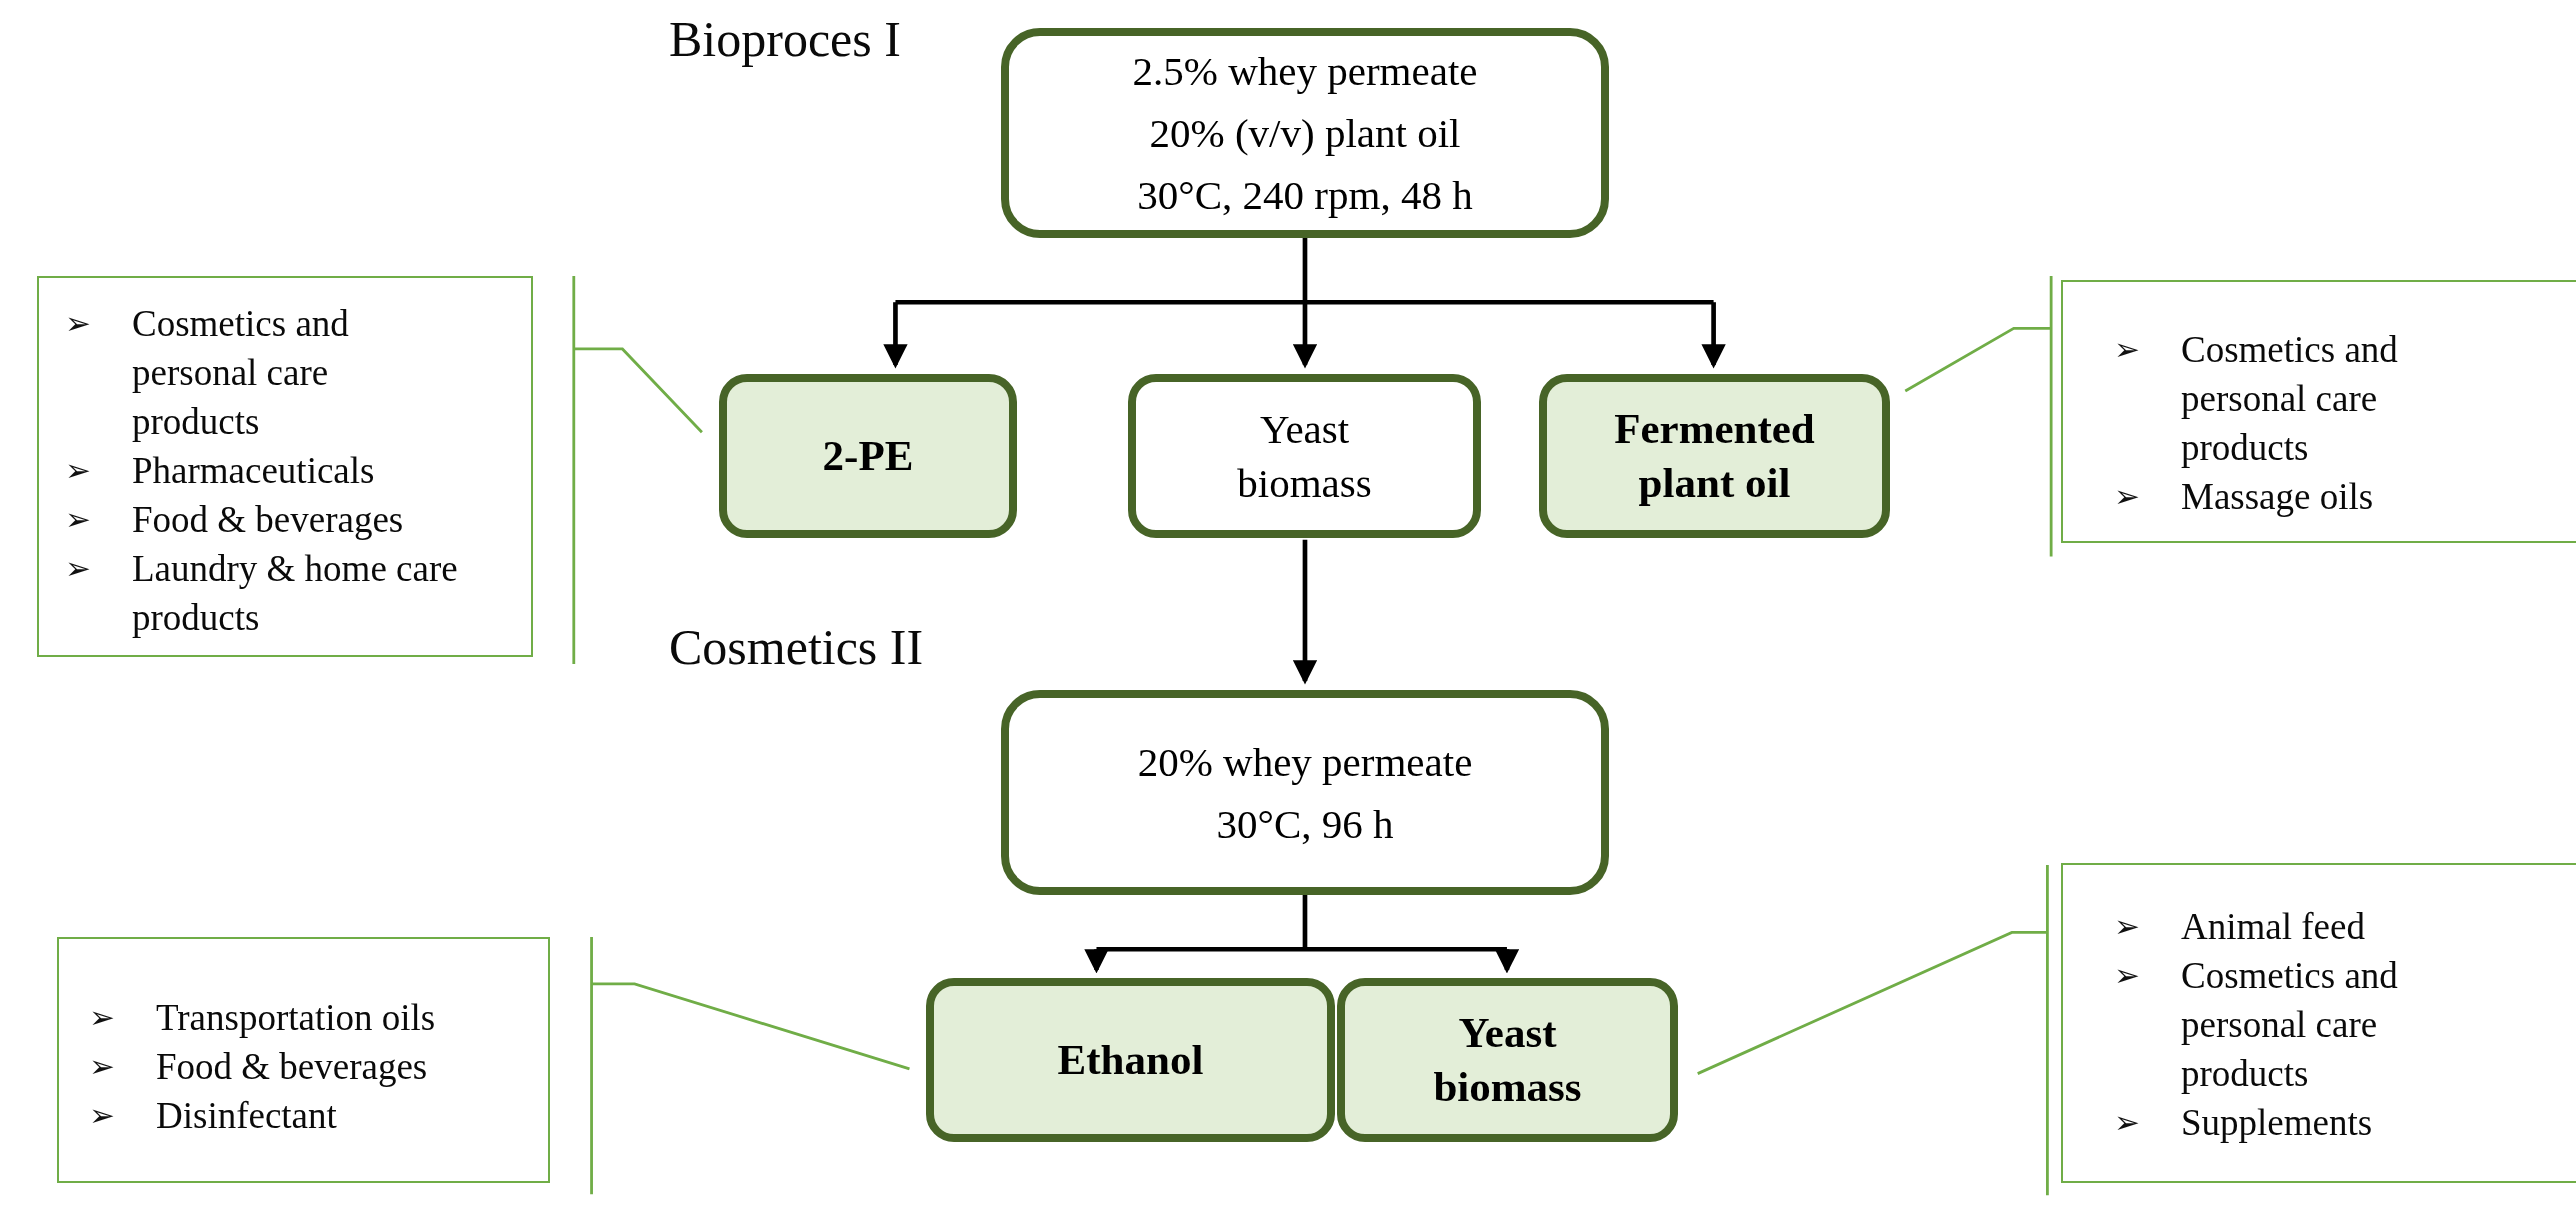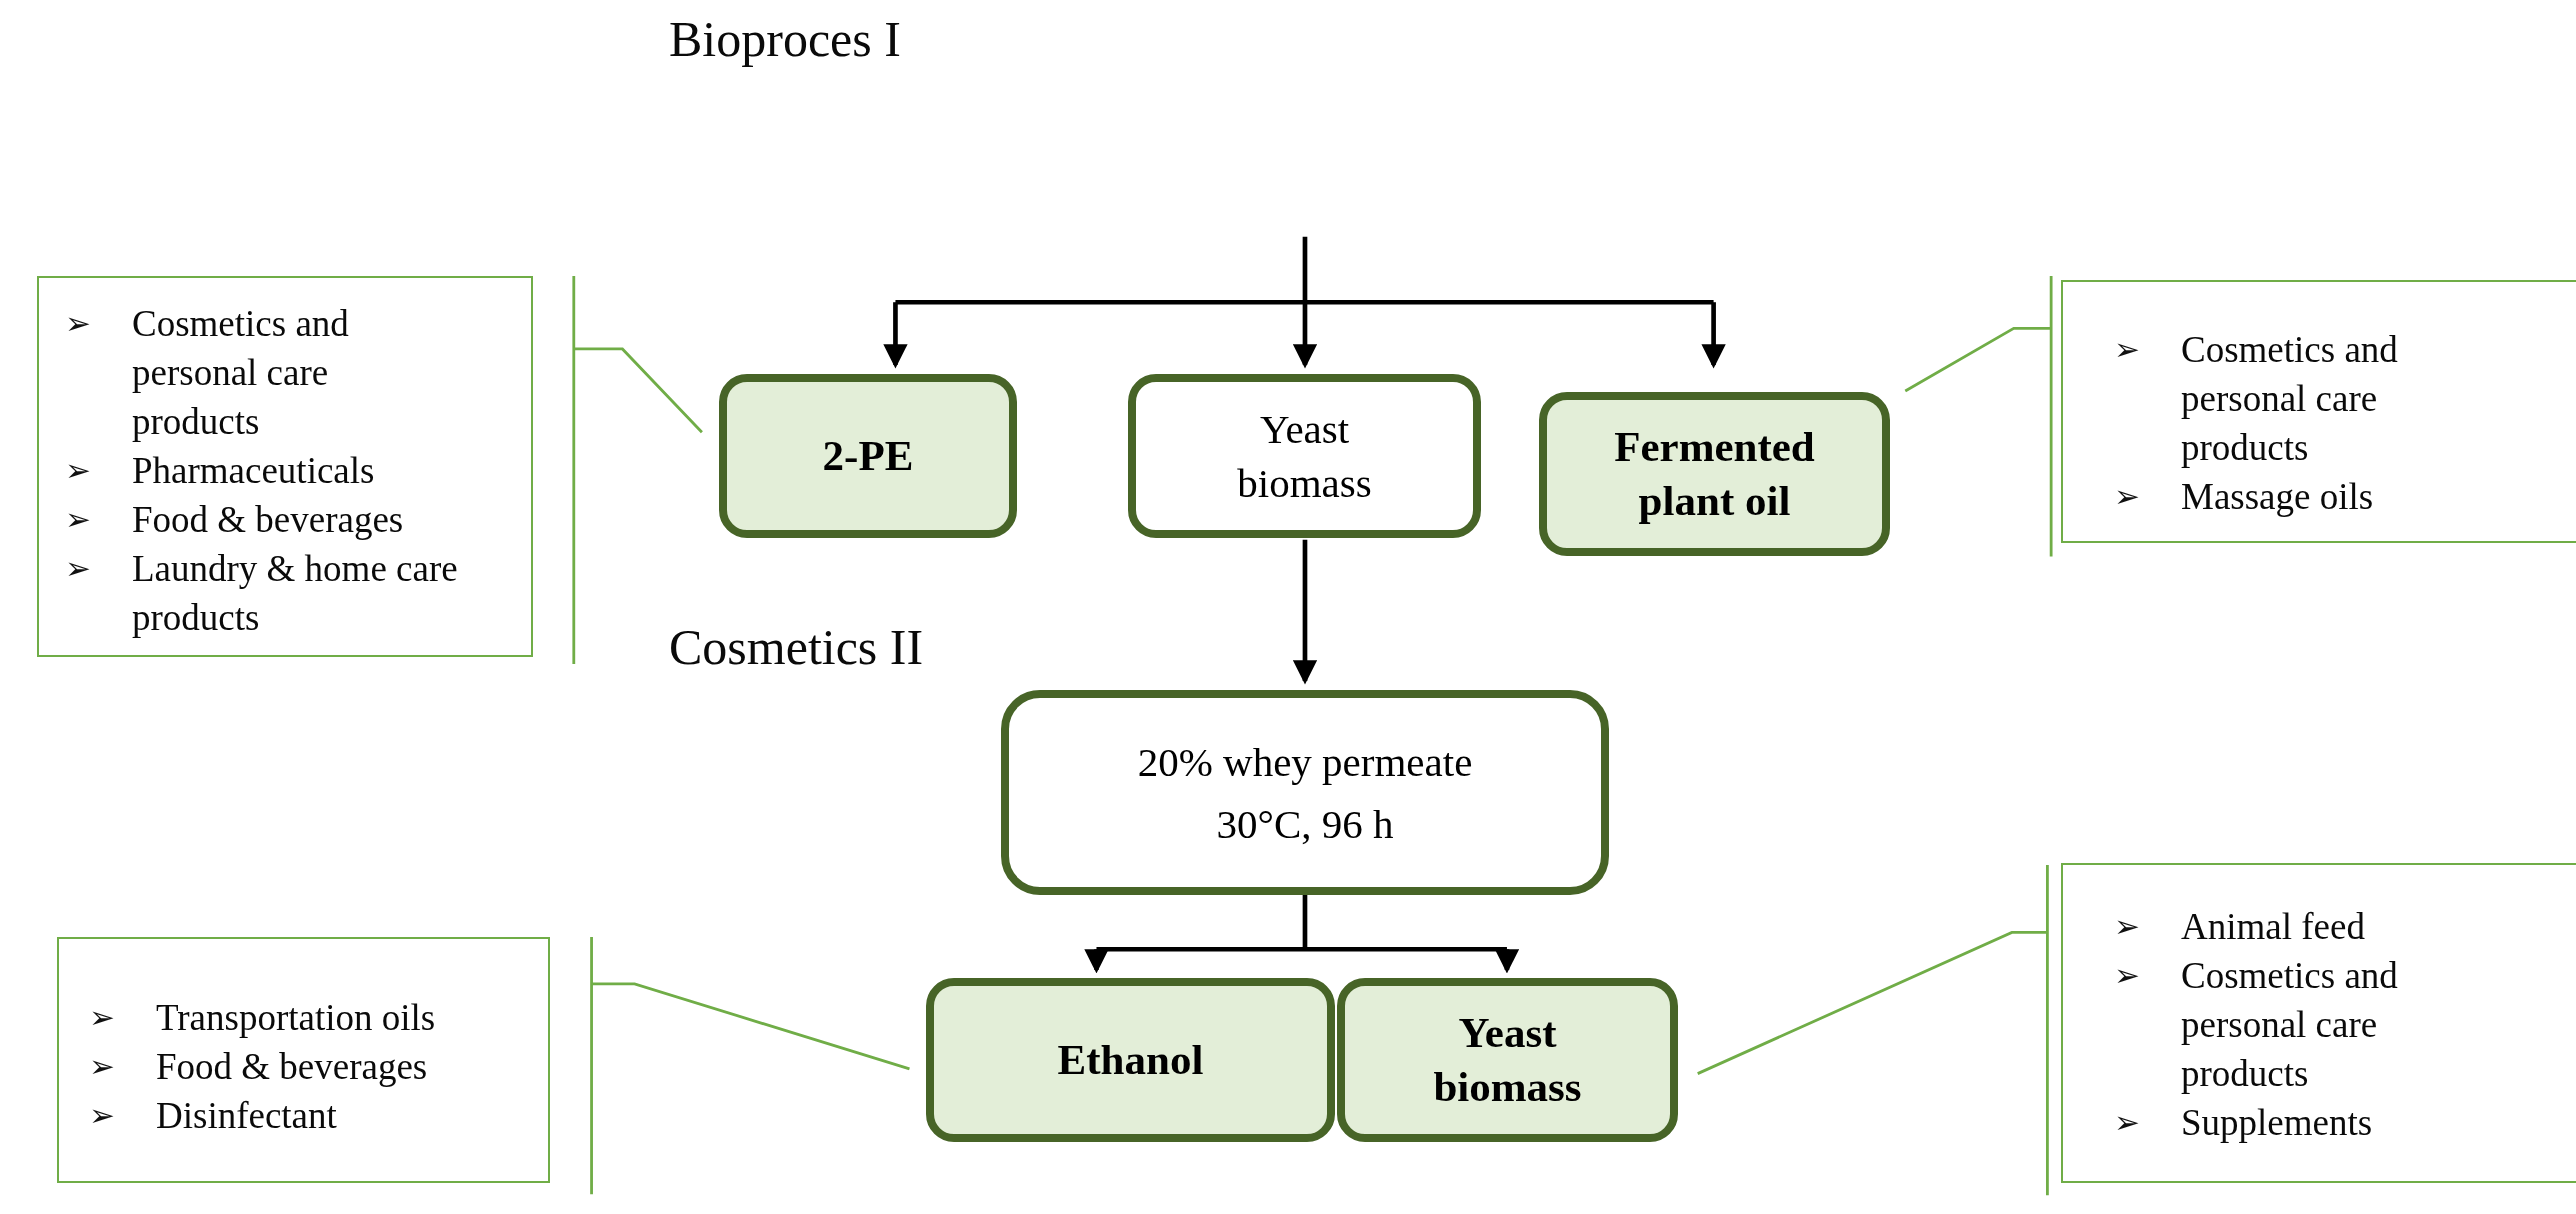--- a/index.html
+++ b/index.html
@@ -26,21 +26,21 @@
   .product-box {
     position:absolute; box-sizing:border-box;
     border:8.4px solid var(--box-border,#476427); border-radius:28px;
     background:var(--box-fill-green,#e3eed8);
     display:flex; align-items:center; justify-content:center; text-align:center;
     font-size:43px; line-height:54px; font-weight:bold; white-space:pre-line;
   }
   .product-box.white { background:#ffffff; font-weight:normal; font-size:41px; }
   .box-2pe     { left:695px;  top:374px;  width:298px; height:164px; }
   .box-yb1     { left:1104px; top:374px;  width:353px; height:164px; }
-  .box-fpo     { left:1515px; top:392px;  width:351px; height:164px; }
+  .box-fpo     { left:1515px; top:374px;  width:351px; height:164px; }
   .box-ethanol { left:902px;  top:978px; width:409px; height:164px; }
   .box-yb2     { left:1313px; top:978px; width:341px; height:164px; }
 
   .app-box {
     position:absolute; box-sizing:border-box; background:#ffffff;
     border:2.8px solid var(--callout-border,#70ad47);
   }
   .app-tl { left:13px;   top:276px; width:496px; height:381px; padding:20.6px 0 0 26px; }
   .app-tr { left:2037px; top:280px; width:519px; height:263px; padding:43px 0 0 51px; }
   .app-bl { left:33px;   top:937px; width:493px; height:246px; padding:54px 0 0 30px; }
@@ -90,20 +90,25 @@
       <path class="green-line" d="M607,1002 L607,1277"></path>
       <path class="green-line" d="M607,1052 L653,1052 L947,1143"></path>
       <path class="green-line" d="M2164,925 L2164,1278"></path>
       <path class="green-line" d="M2164,997 L2126,997 L1790,1148"></path>
     </g>
   </svg>
 
   <div class="flow-title title-1">Bioproces I</div>
   <div class="flow-title title-2">Cosmetics II</div>
 
+  <div class="cond-box cond-1">
+    <span>2.5% whey permeate
+20% (v/v) plant oil
+30°C, 240 rpm, 48 h</span>
+  </div>
   <div class="cond-box cond-2">
     <span>20% whey permeate
 30°C, 96 h</span>
   </div>
 
   <div class="product-box box-2pe">
     <span>2-PE</span>
   </div>
   <div class="product-box white box-yb1">
     <span>Yeast

